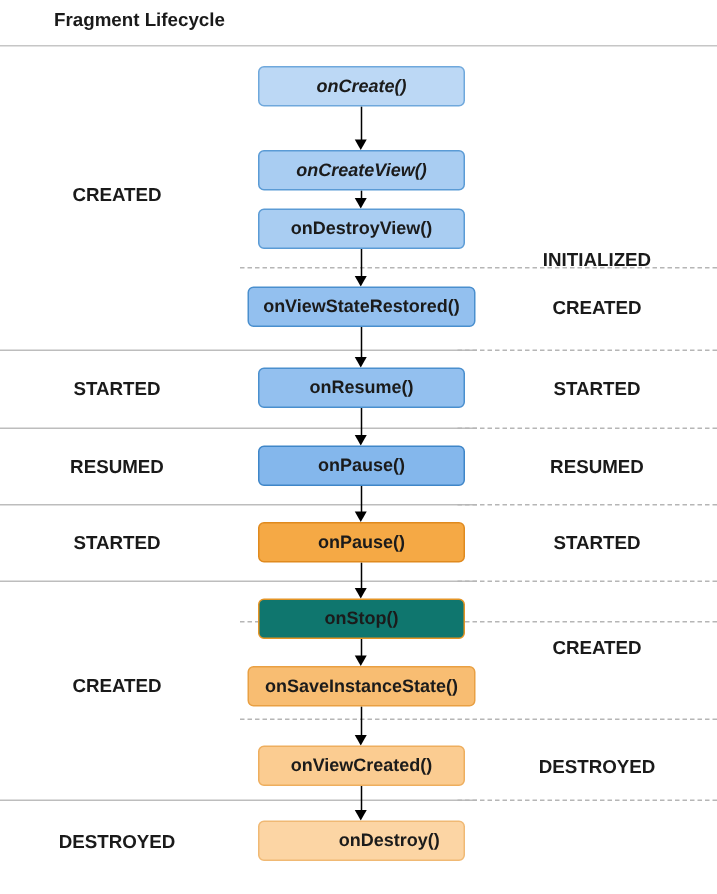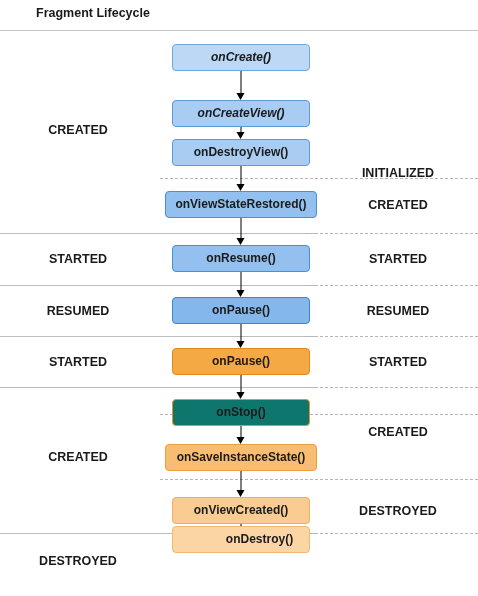--- a/index.html
+++ b/index.html
@@ -220,16 +220,16 @@
       <div class="callback-box w-narrow c-blue-1" style="top: 44px; font-style: italic;">onCreate()</div>
       <div class="callback-box w-narrow c-blue-2" style="top: 100px; font-style: italic;">onCreateView()</div>
       <div class="callback-box w-narrow c-blue-2" style="top: 139px;">onDestroyView()</div>
       <div class="callback-box w-wide c-blue-3" style="top: 191px;">onViewStateRestored()</div>
       <div class="callback-box w-narrow c-blue-3" style="top: 245px;">onResume()</div>
       <div class="callback-box w-narrow c-blue-4" style="top: 297px;">onPause()</div>
       <div class="callback-box w-narrow c-orange-1" style="top: 348px;">onPause()</div>
       <div class="callback-box w-narrow c-orange-2" style="top: 399px;">onStop()</div>
       <div class="callback-box w-wide c-orange-3" style="top: 444px;">onSaveInstanceState()</div>
       <div class="callback-box w-narrow c-orange-4" style="top: 497px;">onViewCreated()</div>
-      <div class="callback-box w-narrow c-orange-5" style="top: 526px; padding-left: 37px;">onDestroy()</div>
+      <div class="callback-box w-narrow c-orange-5" style="top: 547px; padding-left: 37px;">onDestroy()</div>
     </div>
 
 </div>
 
 </body></html>

